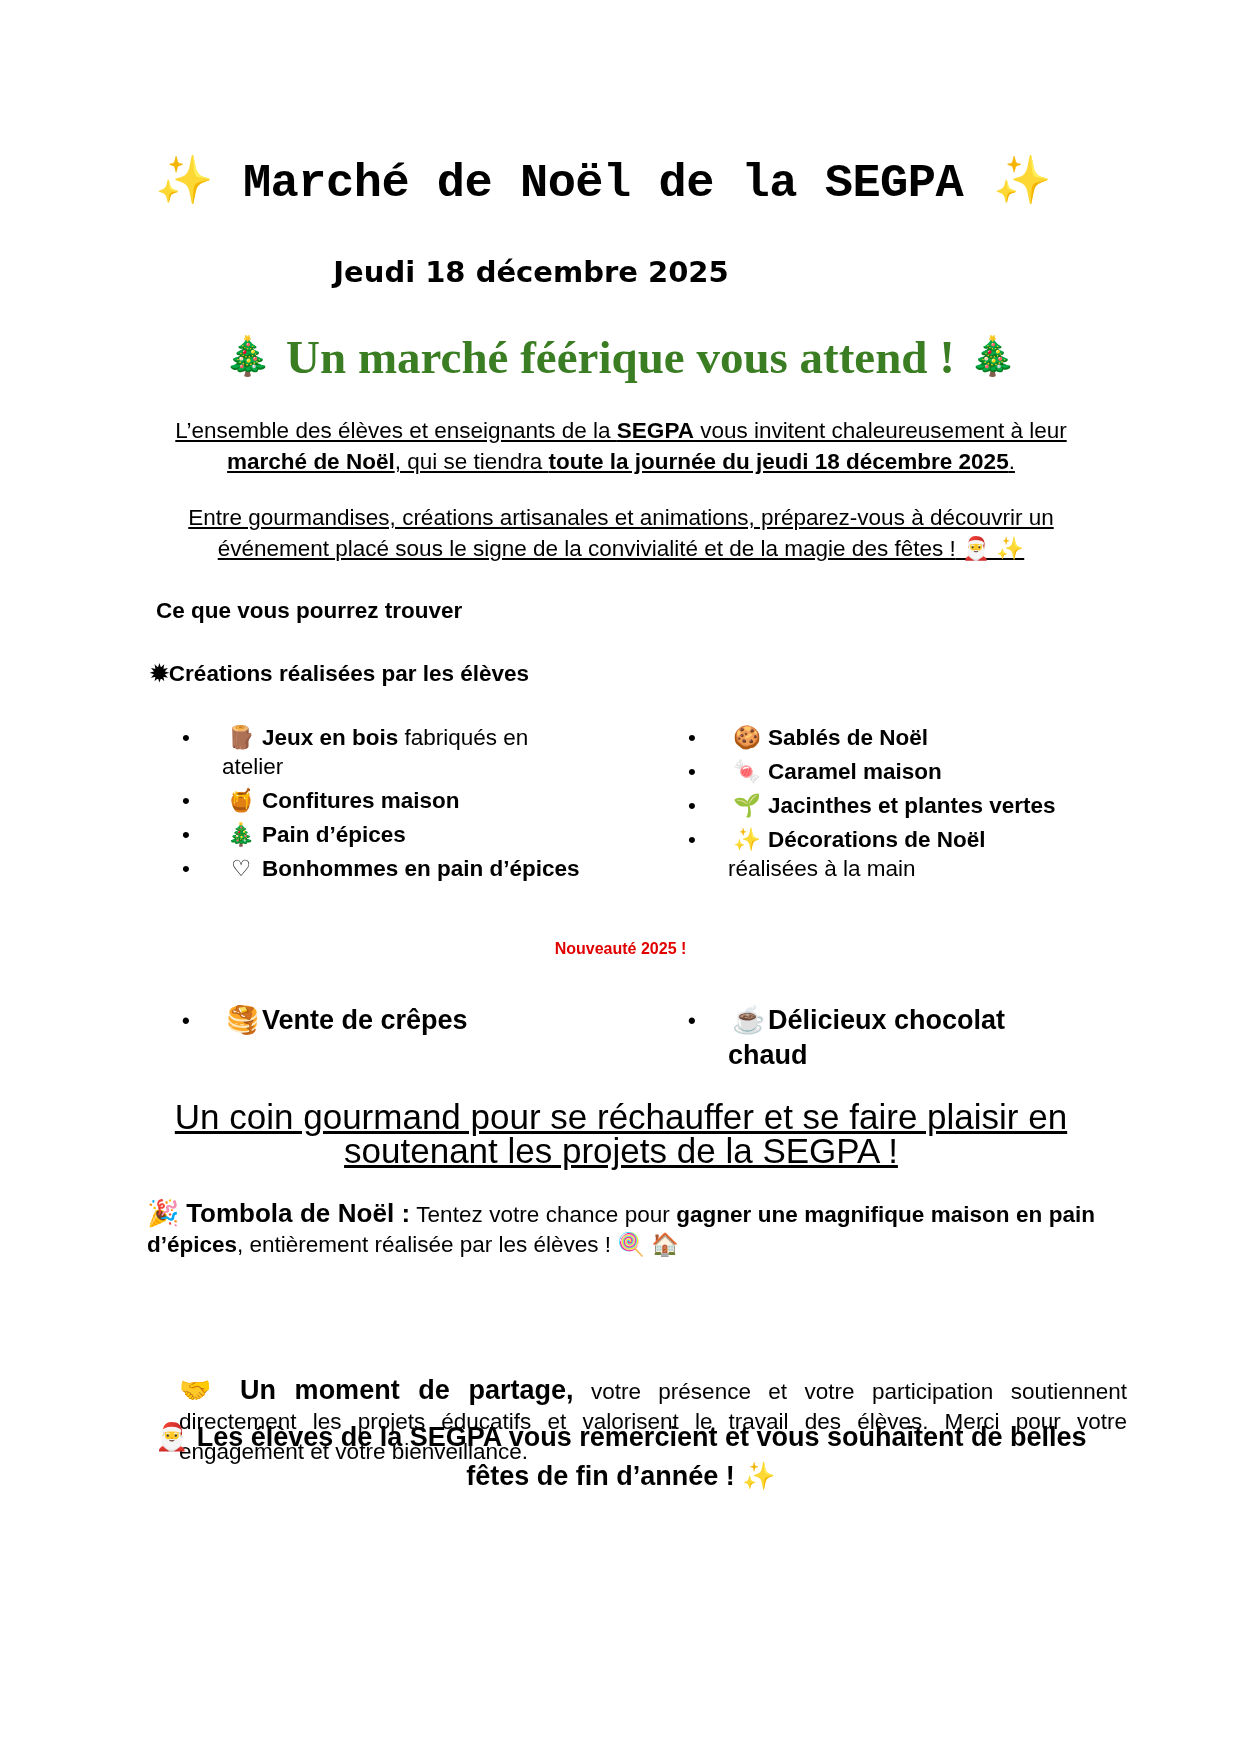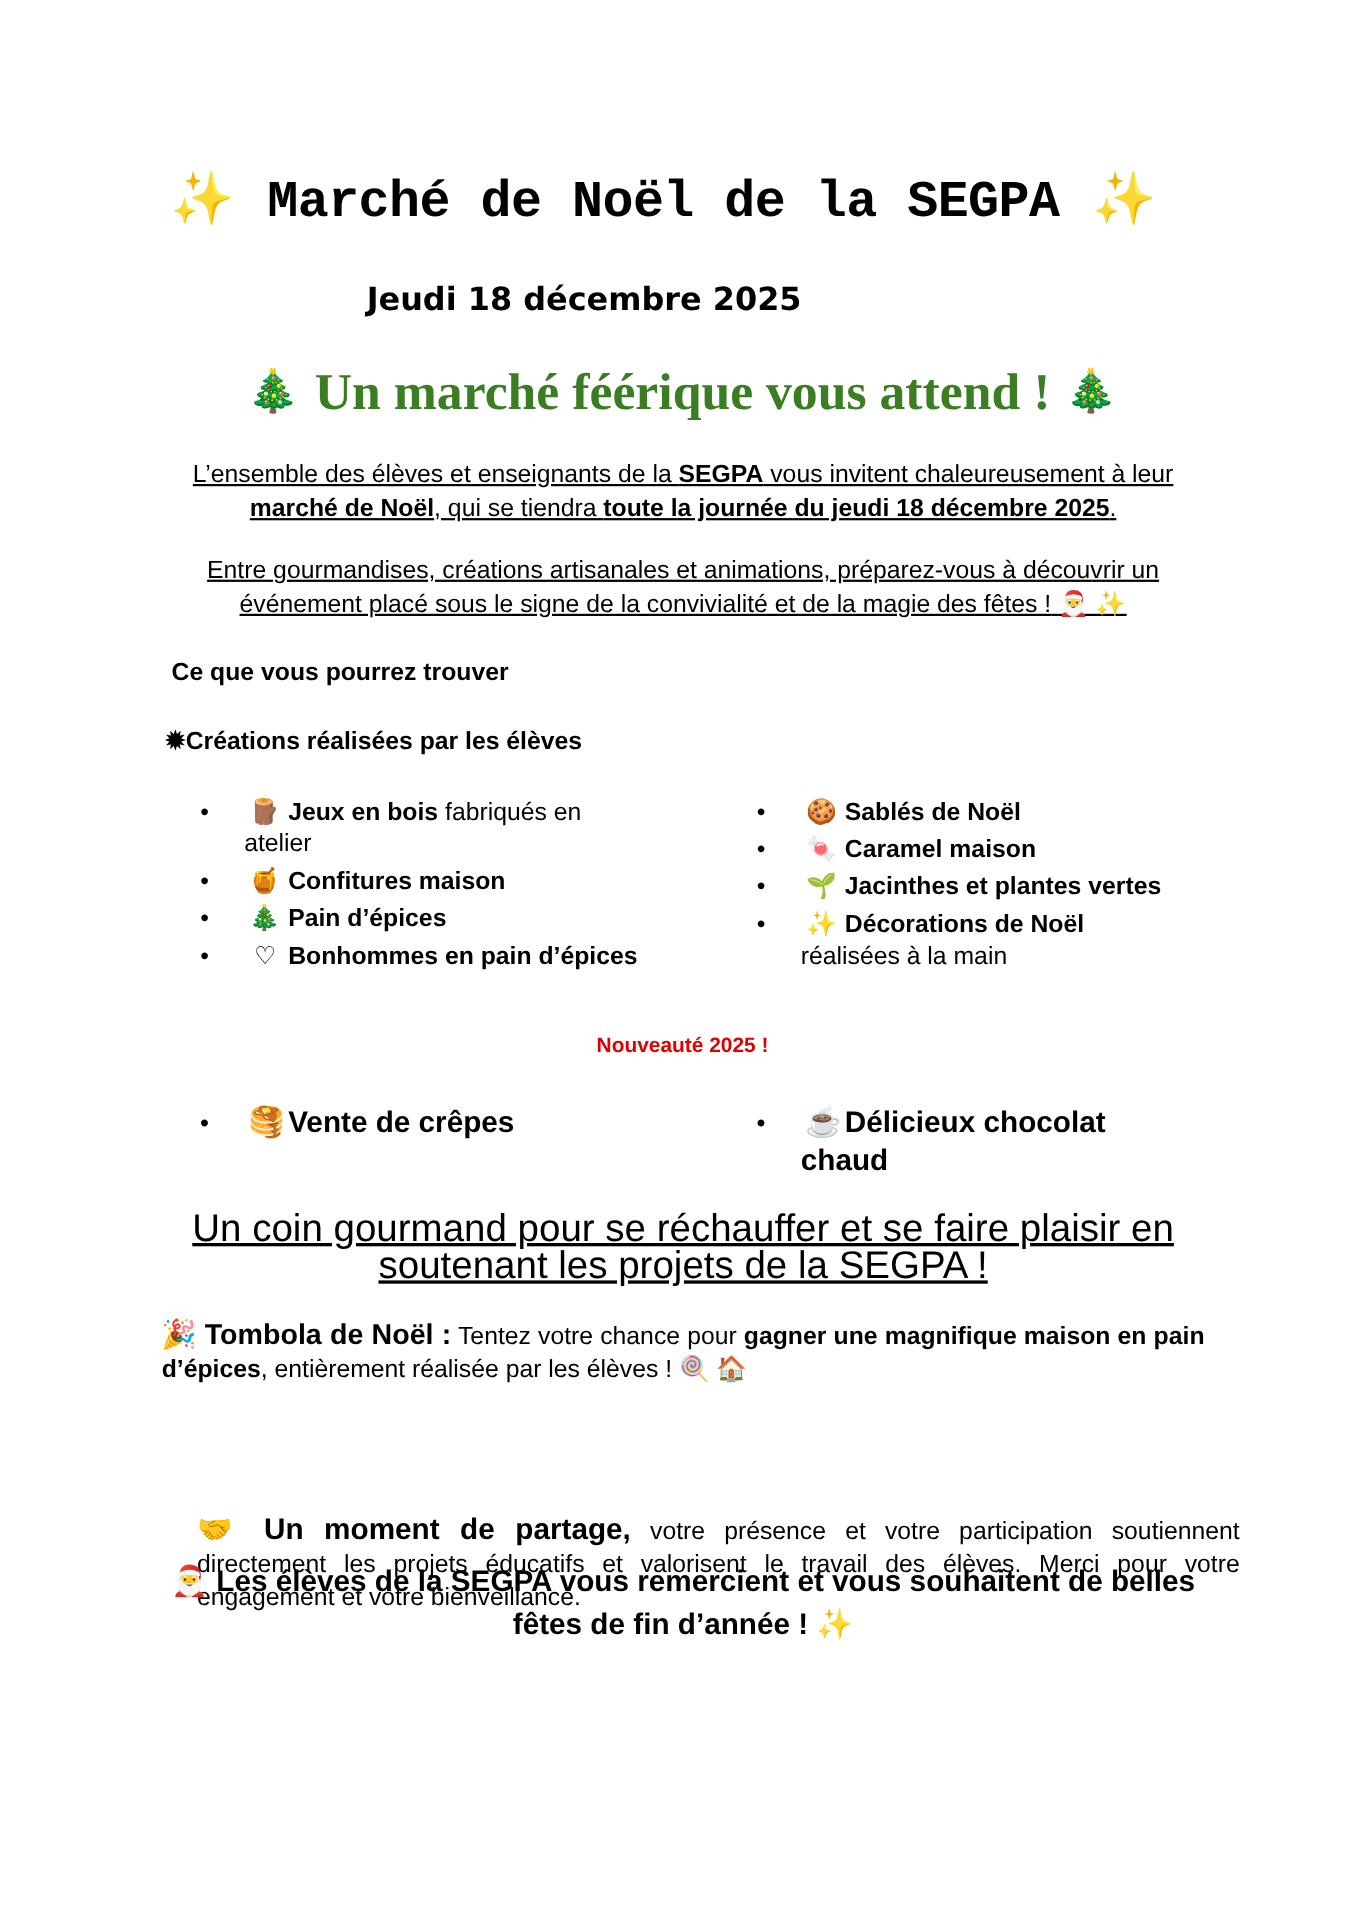--- a/index.html
+++ b/index.html
@@ -7,21 +7,21 @@
     .title { position: absolute; left: 155px; top: 152px; font-family: "DejaVu Sans", sans-serif; font-weight: bold; font-size: 47px; letter-spacing: -0.5px; white-space: nowrap; }
     .subtitle { position: absolute; left: 0; width: 1062px; top: 255px; text-align: center; font-family: "DejaVu Sans", sans-serif; font-weight: bold; font-size: 29px; }
     .headline { position: absolute; left: 0; width: 1241px; top: 330px; text-align: center; font-family: "Liberation Serif", serif; font-weight: bold; font-size: 47px; color: #3a7d22; }
     .headline .ic { color: #000; font-size: 38px; margin: 0 14px; vertical-align: 4px; }
     .para { position: absolute; left: 147px; width: 948px; text-align: center; font-size: 22.5px; line-height: 31px; text-decoration: underline; }
     .h-sec { position: absolute; left: 156px; font-weight: bold; font-size: 22.5px; }
     .col { position: absolute; list-style: none; margin: 0; padding: 0; font-size: 22.5px; line-height: 29px; }
     .col li { position: relative; padding-left: 0; margin-bottom: 5px; }
     .col li .bullet { position: absolute; left: -40px; top: 0; }
     .col li .ic { display: inline-block; width: 30px; text-align: center; margin-left: 4px; margin-right: 6px; }
-    .red { position: absolute; left: 0; width: 1241px; top: 940px; text-align: center; font-weight: bold; font-size: 19px; color: #e00000; }
+    .red { position: absolute; left: 0; width: 1241px; top: 940px; text-align: center; font-weight: bold; font-size: 16px; color: #e00000; }
     .big { font-size: 27px; line-height: 35px; font-weight: bold; }
     .just { position: absolute; left: 147px; width: 948px; text-align: justify; font-size: 22.5px; line-height: 30px; }
     .final { position: absolute; left: 147px; width: 948px; text-align: center; font-weight: bold; font-size: 27px; line-height: 39px; }
   </style>
 </head>
 <body>
 
 <div class="title">
   <span>✨</span>
   <span style="margin:0 14px;font-family:Liberation Mono, monospace;">Marché de Noël de la SEGPA</span>

